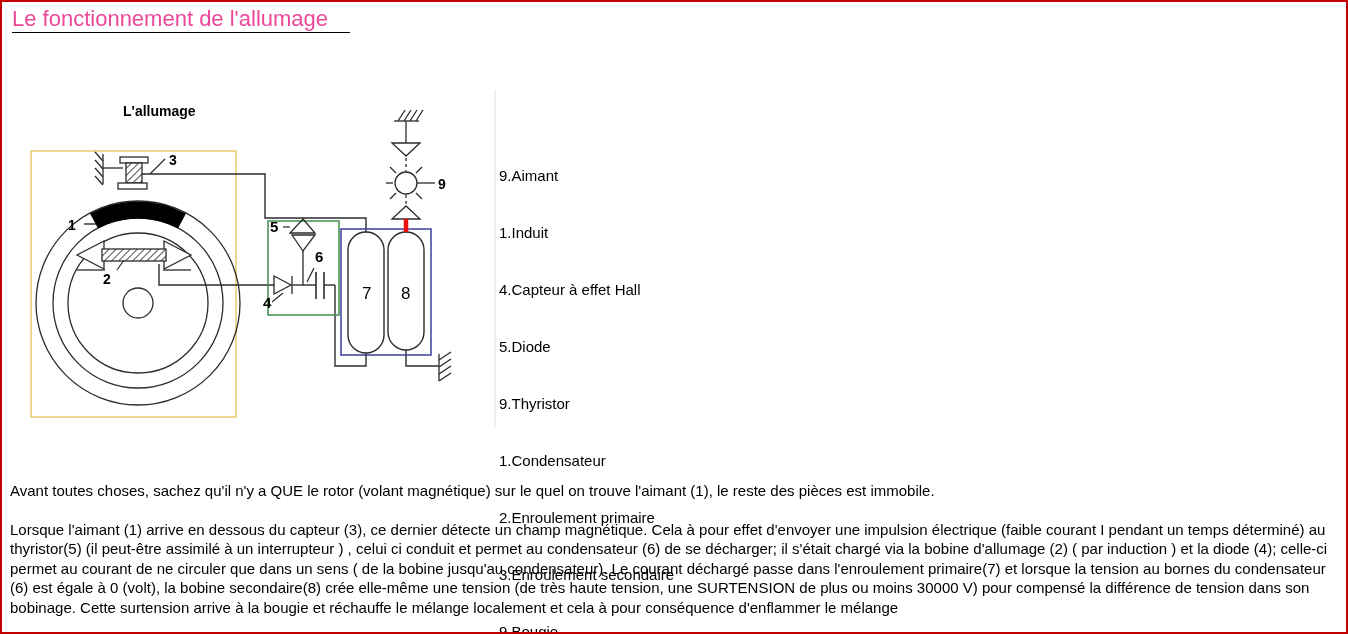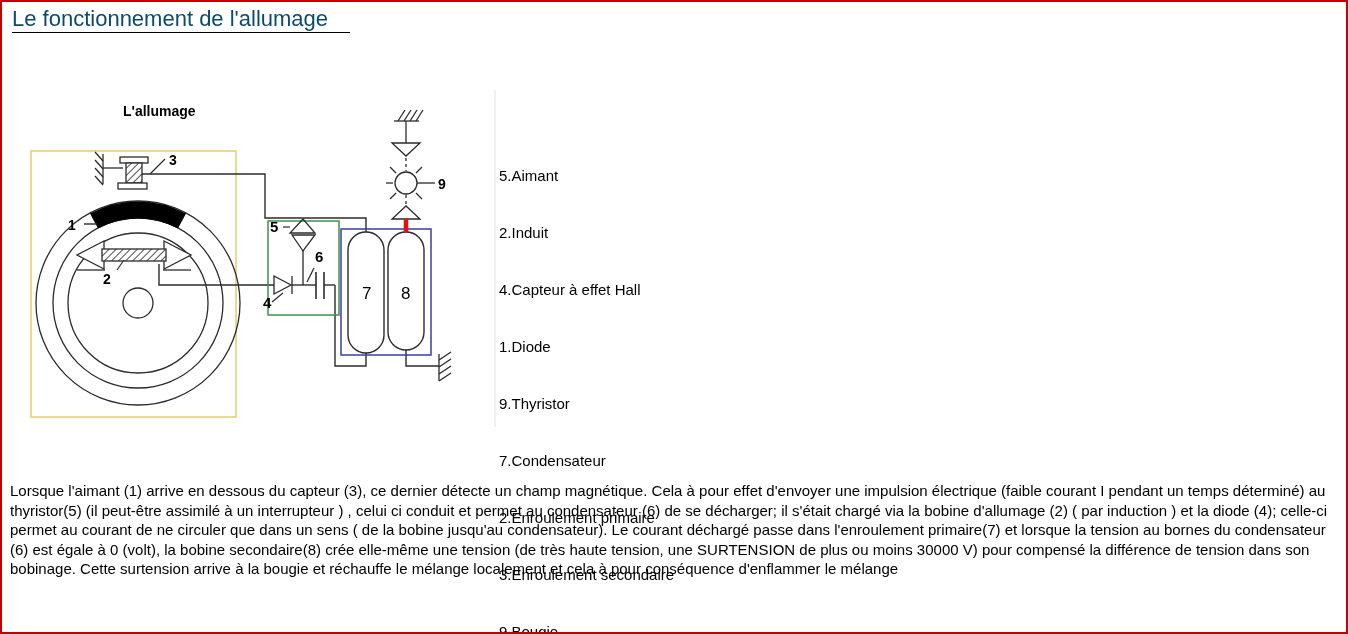--- a/index.html
+++ b/index.html
@@ -8,21 +8,21 @@
     box-sizing:border-box;
     background:#ffffff;
     border:2px solid #c40000;
     position:relative;
     font-family:"Liberation Sans", sans-serif;
     color:#000;
     overflow:hidden;
   }
   .page-title{
     position:absolute;left:10px;top:4px;
-    font-size:22px;line-height:26px;color:#0c4a6e;
+    font-size:22px;line-height:26px;color:#ec4899;
   }
   .page-title span{
     display:inline-block;
     border-bottom:1px solid #000;
     padding-right:22px;
   }
   .diagram-svg{
     position:absolute;left:0;top:0;width:500px;height:440px;
   }
   .legend{
@@ -174,30 +174,31 @@
     <line x1="415" y1="181" x2="433" y2="181"></line>
     <line x1="404" y1="193" x2="404" y2="202" stroke-dasharray="3,3"></line>
     <path d="M390,217 L418,217 L404,204 Z" fill="#ffffff"></path>
   </g>
   <text x="436" y="187" font-size="14" font-weight="bold">9</text>
 
   <line x1="404" y1="217" x2="404" y2="230" stroke-width="4.5" stroke="#e8100c"></line>
 </svg>
 
 <div class="legend">
-  <div>5.Aimant</div>
-  <div>2.Induit</div>
+  <div>9.Aimant</div>
+  <div>1.Induit</div>
   <div>4.Capteur à effet Hall</div>
-  <div>1.Diode</div>
+  <div>5.Diode</div>
   <div>9.Thyristor</div>
-  <div>7.Condensateur</div>
+  <div>1.Condensateur</div>
   <div>2.Enroulement primaire</div>
   <div>3.Enroulement secondaire</div>
   <div>9.Bougie</div>
   
   
   
   
 </div>
 
 <div class="body-text">
+  <p>Avant toutes choses, sachez qu'il n'y a QUE le rotor (volant magnétique) sur le quel on trouve l'aimant (1), le reste des pièces est immobile.</p>
   <p>Lorsque l'aimant (1) arrive en dessous du capteur (3), ce dernier détecte un champ magnétique. Cela à pour effet d'envoyer une impulsion électrique (faible courant I pendant un temps déterminé) au thyristor(5) (il peut-être assimilé à un interrupteur ) , celui ci conduit et permet au condensateur (6) de se décharger; il s'était chargé via la bobine d'allumage (2) ( par induction ) et la diode (4); celle-ci permet au courant de ne circuler que dans un sens ( de la bobine jusqu'au condensateur). Le courant déchargé passe dans l'enroulement primaire(7) et lorsque la tension au bornes du condensateur (6) est égale à 0 (volt), la bobine secondaire(8) crée elle-même une tension (de très haute tension, une SURTENSION de plus ou moins 30000 V) pour compensé la différence de tension dans son bobinage. Cette surtension arrive à la bougie et réchauffe le mélange localement et cela à pour conséquence d'enflammer le mélange</p>
 </div>
 
 </body></html>

